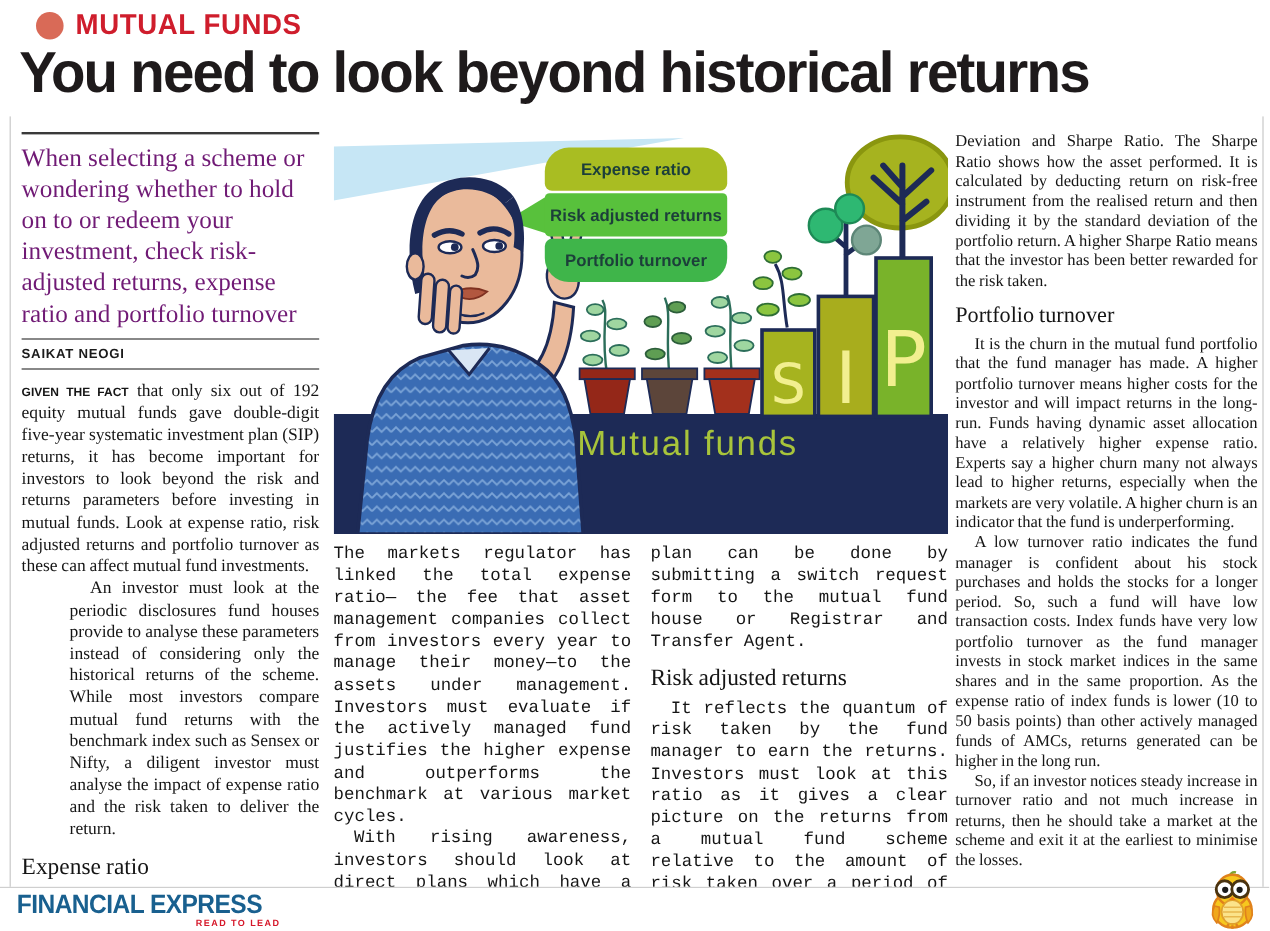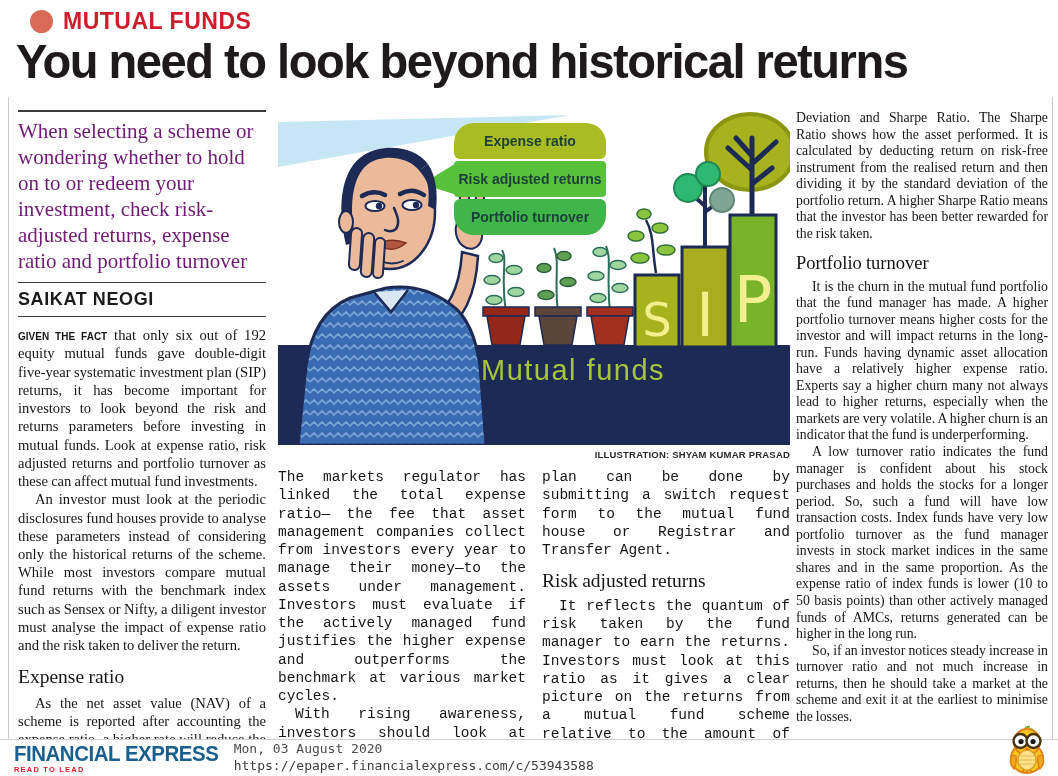--- a/index.html
+++ b/index.html
@@ -19,25 +19,25 @@
     letter-spacing:0.5px; color:#cf1d2c; transform:scaleX(0.96); transform-origin:left; }
   .headline { position:absolute; left:16px; top:34px; width:1035px;
     font-family:"Liberation Sans", sans-serif; font-weight:bold; font-size:48px;
     letter-spacing:-1.5px; color:#1e1a1b; transform:scaleX(0.98); transform-origin:left; white-space:nowrap; }
 
   
   .col1 { position:absolute; left:18px; top:110px; width:248px; }
   .rule-dark { height:2px; background:#3a3a3a; margin-bottom:6px; }
   .rule-thin { height:1px; background:#3a3a3a; }
   .intro { font-size:21px; font-weight:normal; line-height:1.24; color:#701a75; margin:2px 0 8px 0; }
-  .byline { font-family:"Liberation Sans", sans-serif; font-weight:bold; font-size:18px;
+  .byline { font-family:"Liberation Sans", sans-serif; font-weight:bold; font-size:11px;
     letter-spacing:0.6px; color:#1b1b1b; padding:6px 0 6px 0; }
   .body-txt { font-size:14.6px; line-height:1.25; text-align:justify; word-spacing:-0.5px; margin-top:9px; }
   .body-txt p { margin:0; }
-  .body-txt p.ind { text-indent:17px; }
+  .body-txt p.ind { text-indent:17px;margin-left:40px; }
   .lead-in { font-family:"Liberation Sans", sans-serif; font-weight:bold; font-size:10px; }
   .sec-head { font-size:19.5px; font-weight:500; margin:11px 0 4px 0; text-align:left; text-indent:0; }
 
   
   .mid { position:absolute; left:278px; top:110px; width:512px; }
   .illus { position:relative; width:512px; height:335px; overflow:hidden; background:#fff; }
   .illus svg { display:block; }
   .bubble { position:absolute; left:176px; top:13px; width:152px;
     font-family:"Liberation Sans", sans-serif; font-weight:bold; font-size:14px; color:#1c3f3a; text-align:center; }
   .bband { padding:10px 4px; margin-bottom:2px; }
@@ -56,26 +56,26 @@
 
   
   .col4 { position:absolute; left:796px; top:110px; width:252px;
     font-size:13.8px; line-height:1.2; text-align:justify; word-spacing:-0.5px; }
   .col4 p { margin:0; }
   .col4 p.ind { text-indent:16px; }
   .col4 .sec-head { font-size:18.5px; margin:10px 0 4px 0; }
 
   
   .footer { position:absolute; left:0; right:0; bottom:0; height:37px; background:#fff;
-    border-top:1px solid #cfcfcf; display:flex; align-items:center; padding-left:14px; gap:0; }
+    border-top:1px solid #cfcfcf; display:flex; align-items:center; padding-left:14px; gap:16px; }
   .fe-logo { line-height:1; }
   .fe-name { font-family:"Liberation Sans", sans-serif; font-weight:bold; font-size:22px;
     color:#19608f; letter-spacing:-0.5px; transform:scaleX(0.93); transform-origin:left; white-space:nowrap; }
   .fe-tag { font-family:"Liberation Sans", sans-serif; font-weight:bold; font-size:7.5px;
-    color:#d6182a; letter-spacing:1.2px; margin-top:1px; }
+    color:#d6182a; letter-spacing:1.2px; text-align:right; margin-top:1px; }
   .fe-meta { font-family:"DejaVu Sans Mono", monospace; font-size:13px; color:#4a4a4a; line-height:1.3; }
   .fe-url { color:#3c3c3c; }
   .owl { position:absolute; right:8px; bottom:1px; }
 </style>
 </head>
 <body>
 
 <div class="page">
 
   <div class="edge edge-l"></div>
@@ -219,21 +219,20 @@
         </g>
       </svg>
 
       <div class="bubble">
         <div class="bband b1">Expense ratio</div>
         <div class="bband b2">Risk adjusted returns</div>
         <div class="bband b3">Portfolio turnover</div>
       </div>
       <div class="mf-caption">Mutual funds</div>
     </div>
-    <div class="credit">ILLUSTRATION: SHYAM KUMAR PRASAD</div>
 
     <div class="mid-cols">
       <div class="mid-col">
         <p>The markets regulator has linked the total expense ratio— the fee that asset management companies collect from investors every year to manage their money—to the assets under management. Investors must evaluate if the actively managed fund justifies the higher expense and outperforms the benchmark at various market cycles.</p>
         <p class="ind">With rising awareness, investors should look at direct plans which have a lower total expense ratio as compared to regular plans. As the NAV of a direct plan is higher than a regular plan, the difference in the returns between a regular and a direct plan will grow if one stays invested long-term. A switch from a regular to direct</p>
       </div>
       <div class="mid-col">
         <p>plan can be done by submitting a switch request form to the mutual fund house or Registrar and Transfer Agent.</p>
         <div class="sec-head">Risk adjusted returns</div>
         <p class="ind">It reflects the quantum of risk taken by the fund manager to earn the returns. Investors must look at this ratio as it gives a clear picture on the returns from a mutual fund scheme relative to the amount of risk taken over a period of time. If a fund manager is taking higher risks, it should earn higher returns to justify the risk taken. There are five measures that can be used to analyse the risk adjusted returns: Alpha, Beta, R-squared, Standard</p>
@@ -246,24 +245,20 @@
     <div class="sec-head">Portfolio turnover</div>
     <p class="ind">It is the churn in the mutual fund portfolio that the fund manager has made. A higher portfolio turnover means higher costs for the investor and will impact returns in the long-run.  Funds having dynamic asset allocation have a relatively higher expense ratio. Experts say a higher churn many not always lead to higher returns, especially when the markets are very volatile. A higher churn is an indicator that the fund is underperforming.</p>
     <p class="ind">A low turnover ratio indicates the fund manager is confident about his stock purchases and holds the stocks for a longer period. So, such a fund will have low transaction costs. Index funds have very low portfolio turnover as the fund manager invests in stock market indices in the same shares and in the same proportion. As the expense ratio of index funds is lower (10 to 50 basis points) than other actively managed funds of AMCs, returns generated can be higher in the long run.</p>
     <p class="ind">So, if an investor notices steady increase in turnover ratio and not much increase in returns, then he should take a market at the scheme and exit it at the earliest to minimise the losses.</p>
   </div>
 
   <div class="footer">
     <div class="fe-logo">
       <div class="fe-name">FINANCIAL EXPRESS</div>
       <div class="fe-tag">READ TO LEAD</div>
-    </div>
-    <div class="fe-meta">
-      <div class="fe-date">Mon, 03 August 2020</div>
-      <div class="fe-url">https://epaper.financialexpress.com/c/53943588</div>
     </div>
     <svg class="owl" width="46" height="50" viewBox="0 0 46 50">
       <path d="M20,6 Q22,1 26,2 M23,7 Q25,3 29,5" stroke="#7da832" stroke-width="2" fill="none"></path>
       <ellipse cx="23" cy="33" rx="16" ry="15" fill="#f7c81e" stroke="#e0821c" stroke-width="2"></ellipse>
       <circle cx="23" cy="17" r="13" fill="#f7c81e" stroke="#e0821c" stroke-width="2"></circle>
       <path d="M8,30 Q4,38 10,44 Q13,38 12,31 Z" fill="#f0a81c" stroke="#e0821c" stroke-width="1.5"></path>
       <path d="M38,30 Q42,38 36,44 Q33,38 34,31 Z" fill="#f0a81c" stroke="#e0821c" stroke-width="1.5"></path>
       <ellipse cx="23" cy="35" rx="9" ry="10" fill="#fbe38a" stroke="#e0a02c" stroke-width="1.5"></ellipse>
       <path d="M16,31 H30 M15,35 H31 M16,39 H30" stroke="#e8b84e" stroke-width="1.2"></path>
       <circle cx="16.5" cy="16" r="7" fill="#fff" stroke="#4a3310" stroke-width="2.4"></circle>

